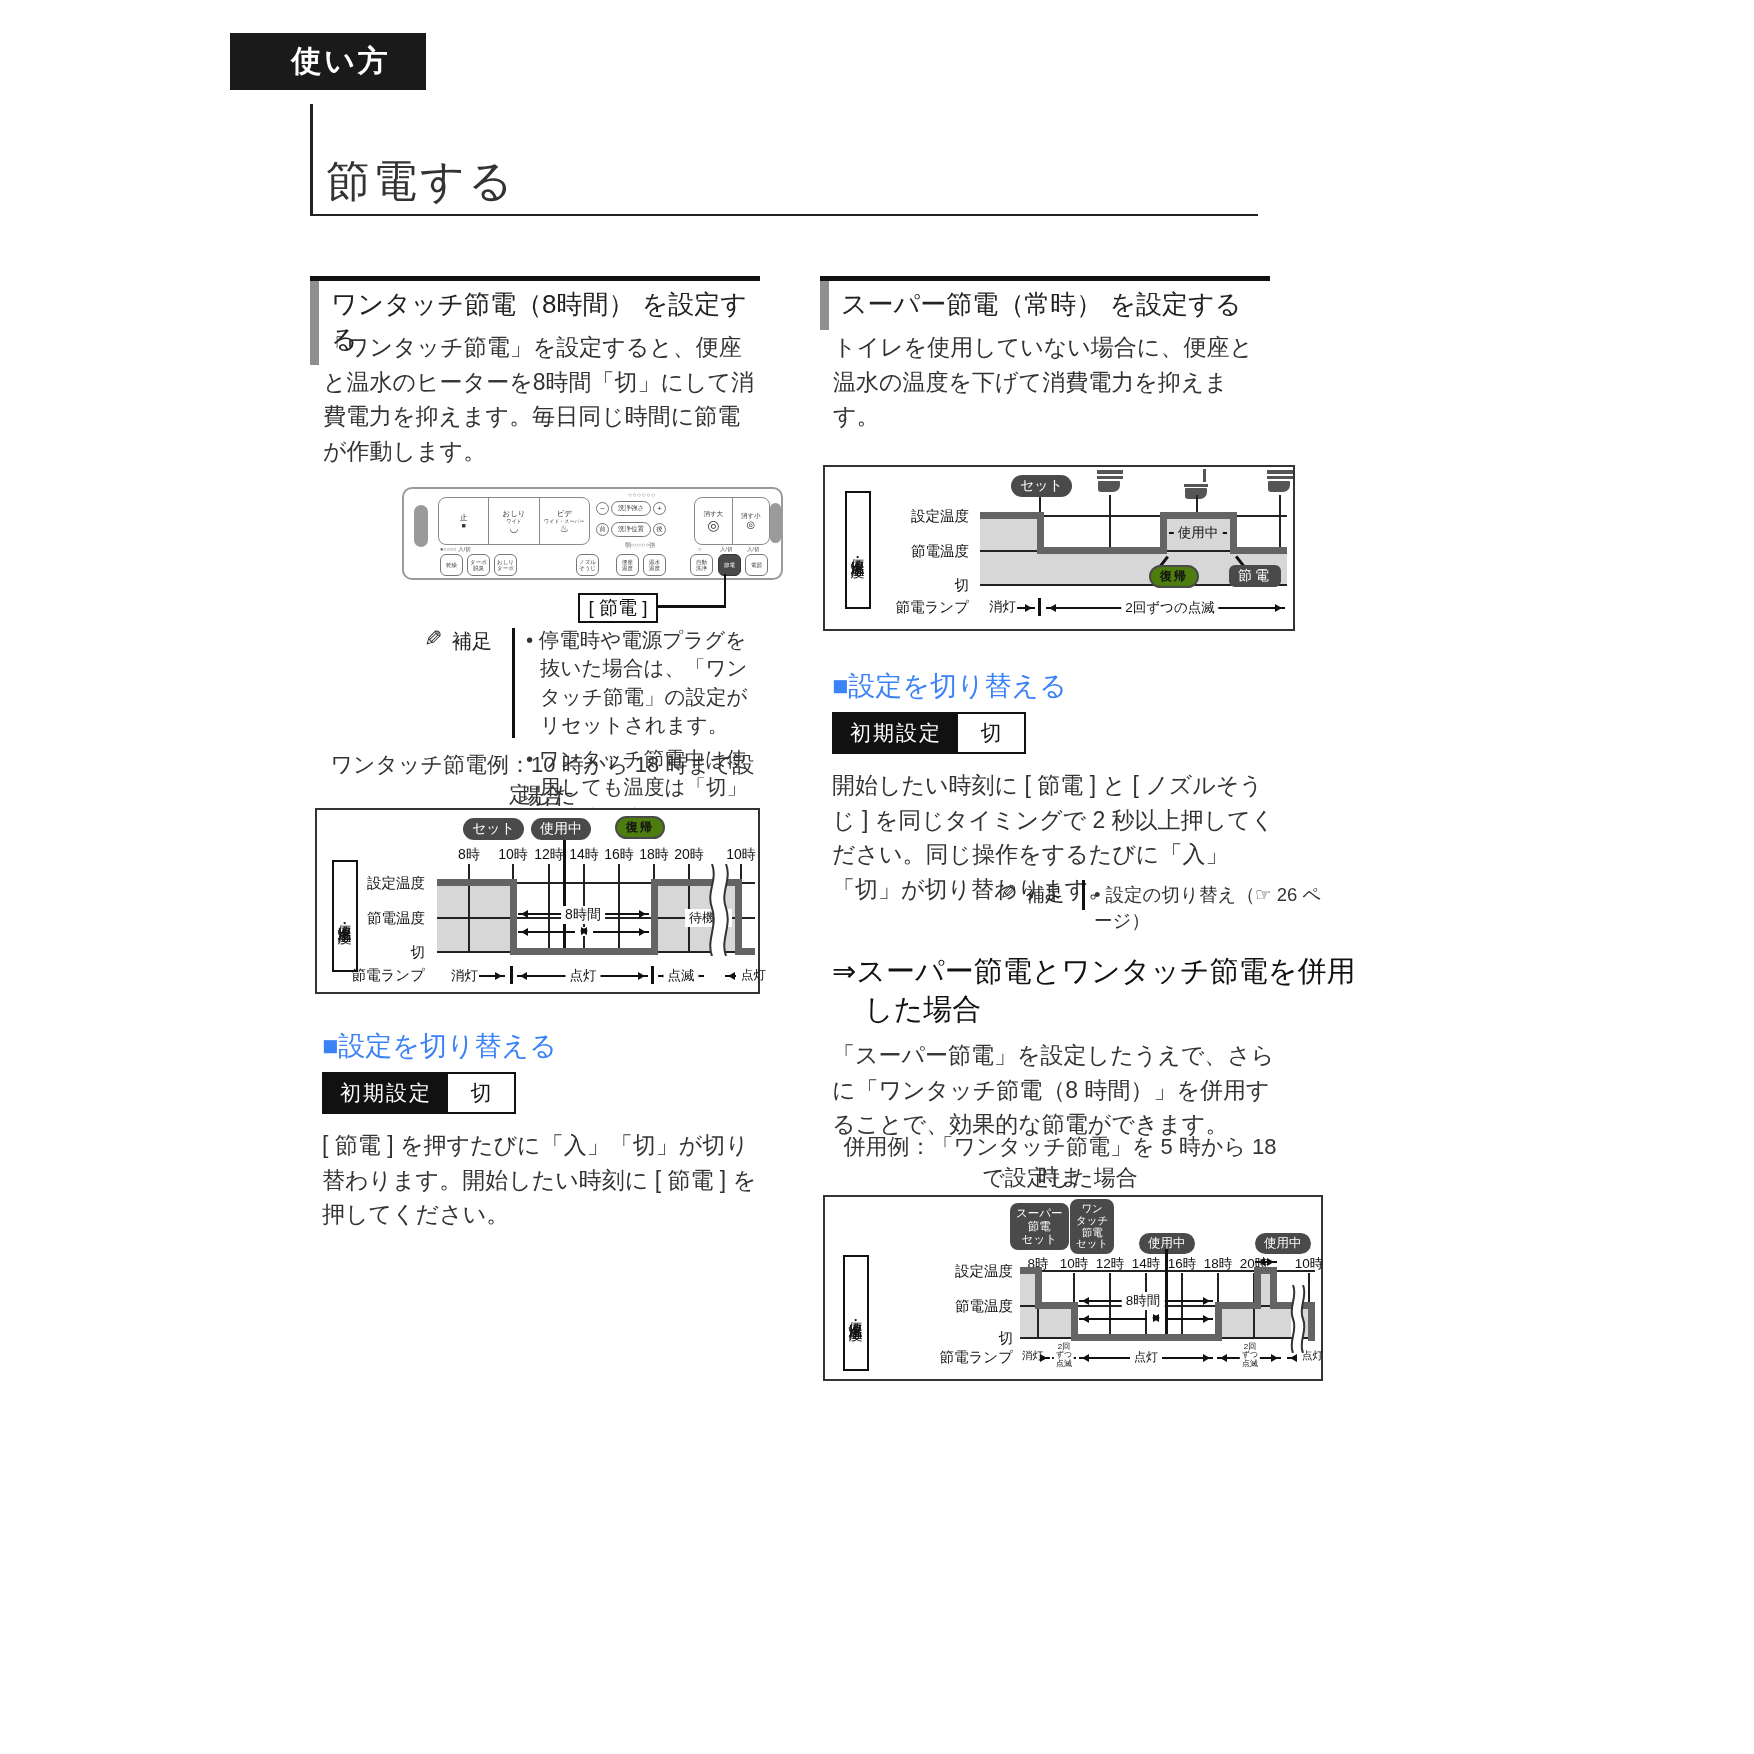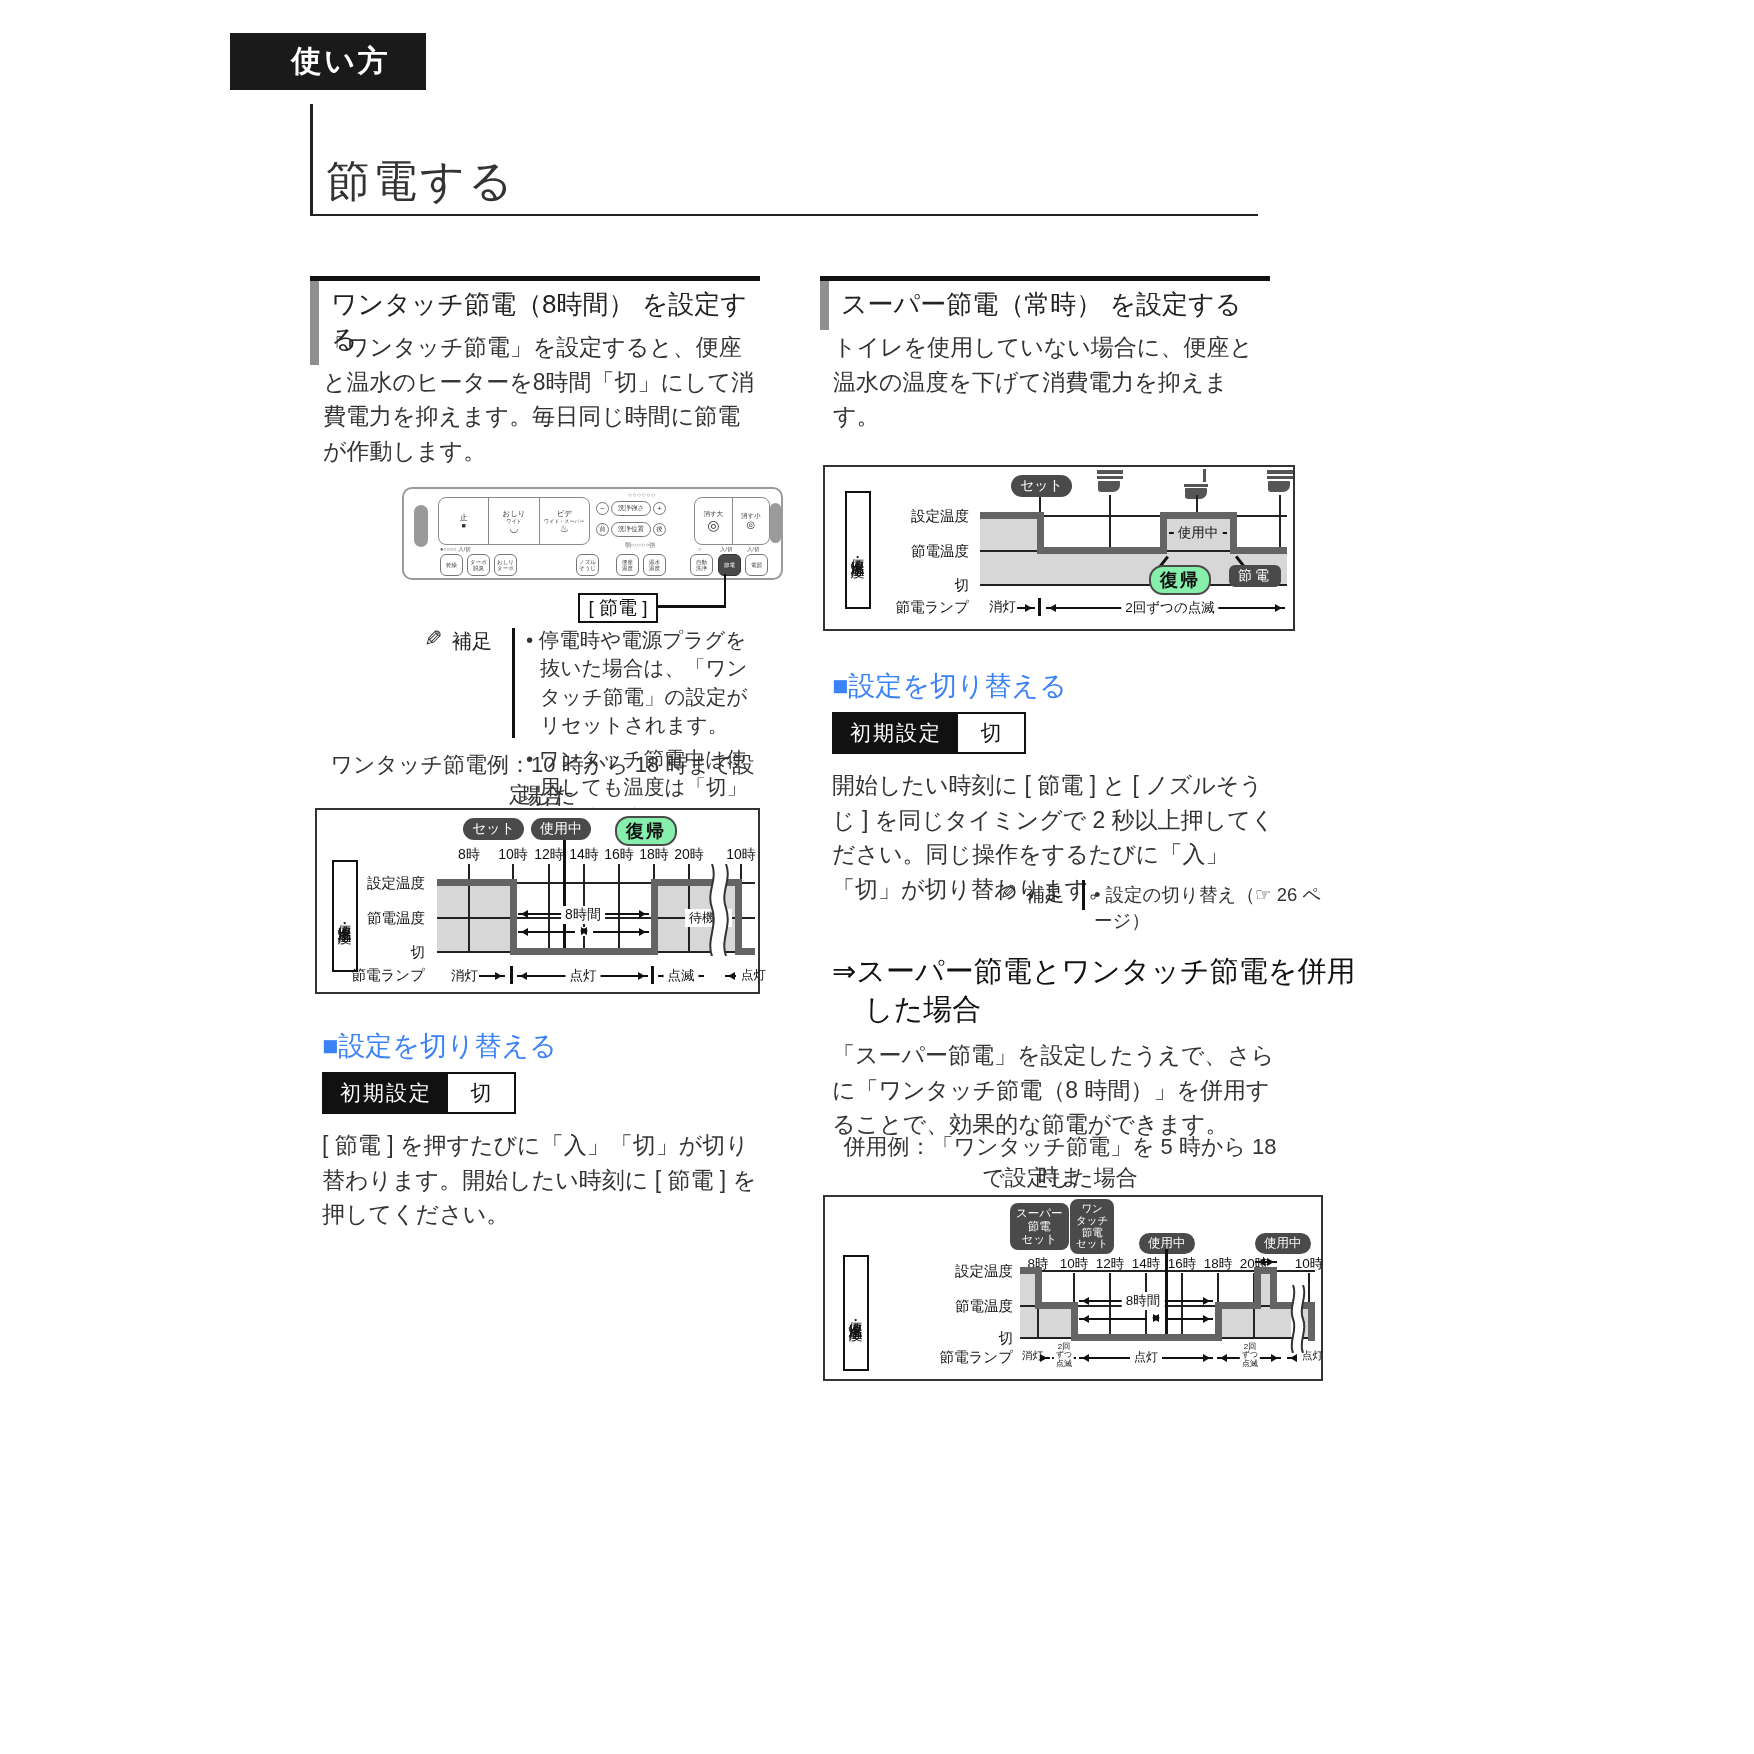--- a/index.html
+++ b/index.html
@@ -32,21 +32,21 @@
   .hl{position:absolute;height:1.5px;background:#222;}
   .gv{position:absolute;width:1.5px;background:#222;}
   .vbar{position:absolute;width:3px;background:#111;}
   .sg{position:absolute;background:#646464;}
   .fg{position:absolute;background:#d7d7d7;}
   .tm{position:absolute;font-size:14px;color:#111;transform:translateX(-50%);white-space:nowrap;}
   .rl{position:absolute;font-size:14.5px;color:#111;text-align:right;white-space:nowrap;}
   .vaxis{position:absolute;border:2px solid #111;background:#fff;writing-mode:vertical-rl;text-orientation:upright;
          font-size:14px;letter-spacing:1px;display:flex;align-items:center;justify-content:center;padding:3px 2px;box-sizing:border-box;color:#111;}
   .pdark{position:absolute;background:#4a4a4a;color:#fff;border-radius:12px;font-size:14px;padding:2px 9px;white-space:nowrap;}
-  .pout{position:absolute;background:#86efac;color:#111;border:2.5px solid #4a4a4a;border-radius:14px;font-size:18px;
+  .pout{position:absolute;background:#4d7c0f;color:#111;border:2.5px solid #4a4a4a;border-radius:14px;font-size:12px;
         font-weight:bold;padding:1px 9px;letter-spacing:2px;white-space:nowrap;}
   .badge3{position:absolute;background:#4a4a4a;color:#fff;border-radius:8px;text-align:center;font-size:11.5px;
           line-height:1.12;padding:4px 6px;white-space:pre-line;}
   .harrow{position:absolute;border-top:2px solid #111;}
   .harrow:before{content:"";position:absolute;left:-1px;top:-5px;width:0;height:0;border:4px solid transparent;border-right:7px solid #111;}
   .harrow:after{content:"";position:absolute;right:-1px;top:-5px;width:0;height:0;border:4px solid transparent;border-left:7px solid #111;}
   .harrow.nl:before{display:none;}
   .harrow.nr:after{display:none;}
   .alabel{position:absolute;background:#fff;padding:0 4px;transform:translateX(-50%);white-space:nowrap;color:#111;}
   .mini{position:absolute;width:18px;height:9px;background:#fff;}

